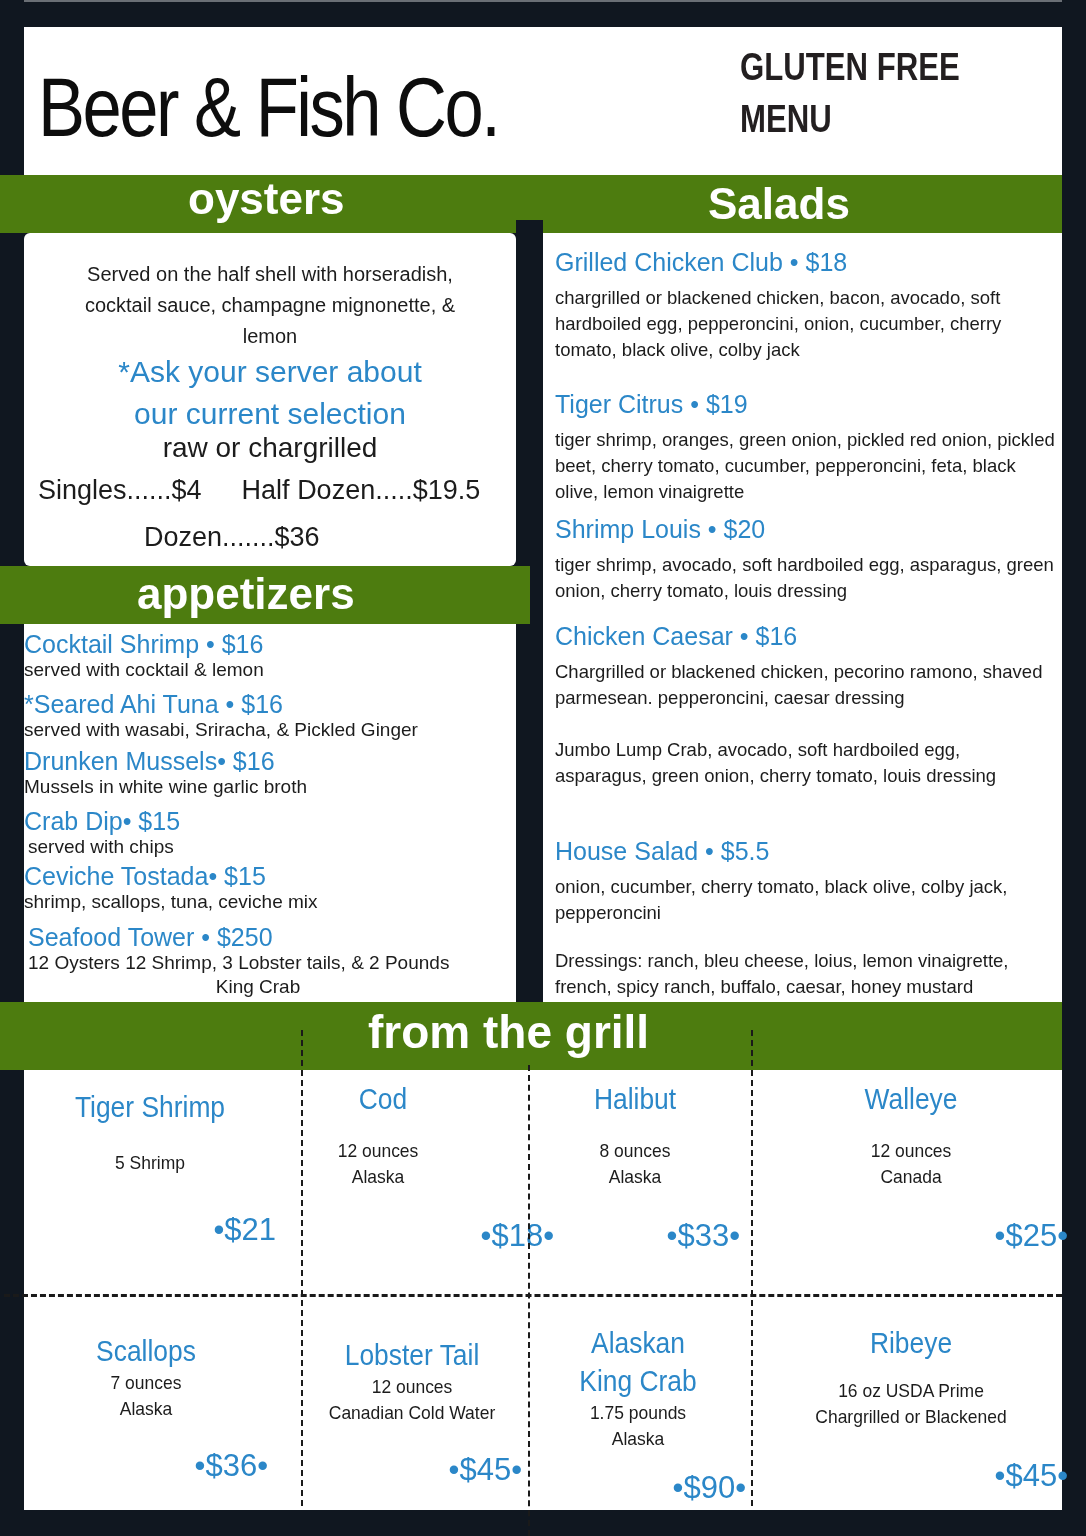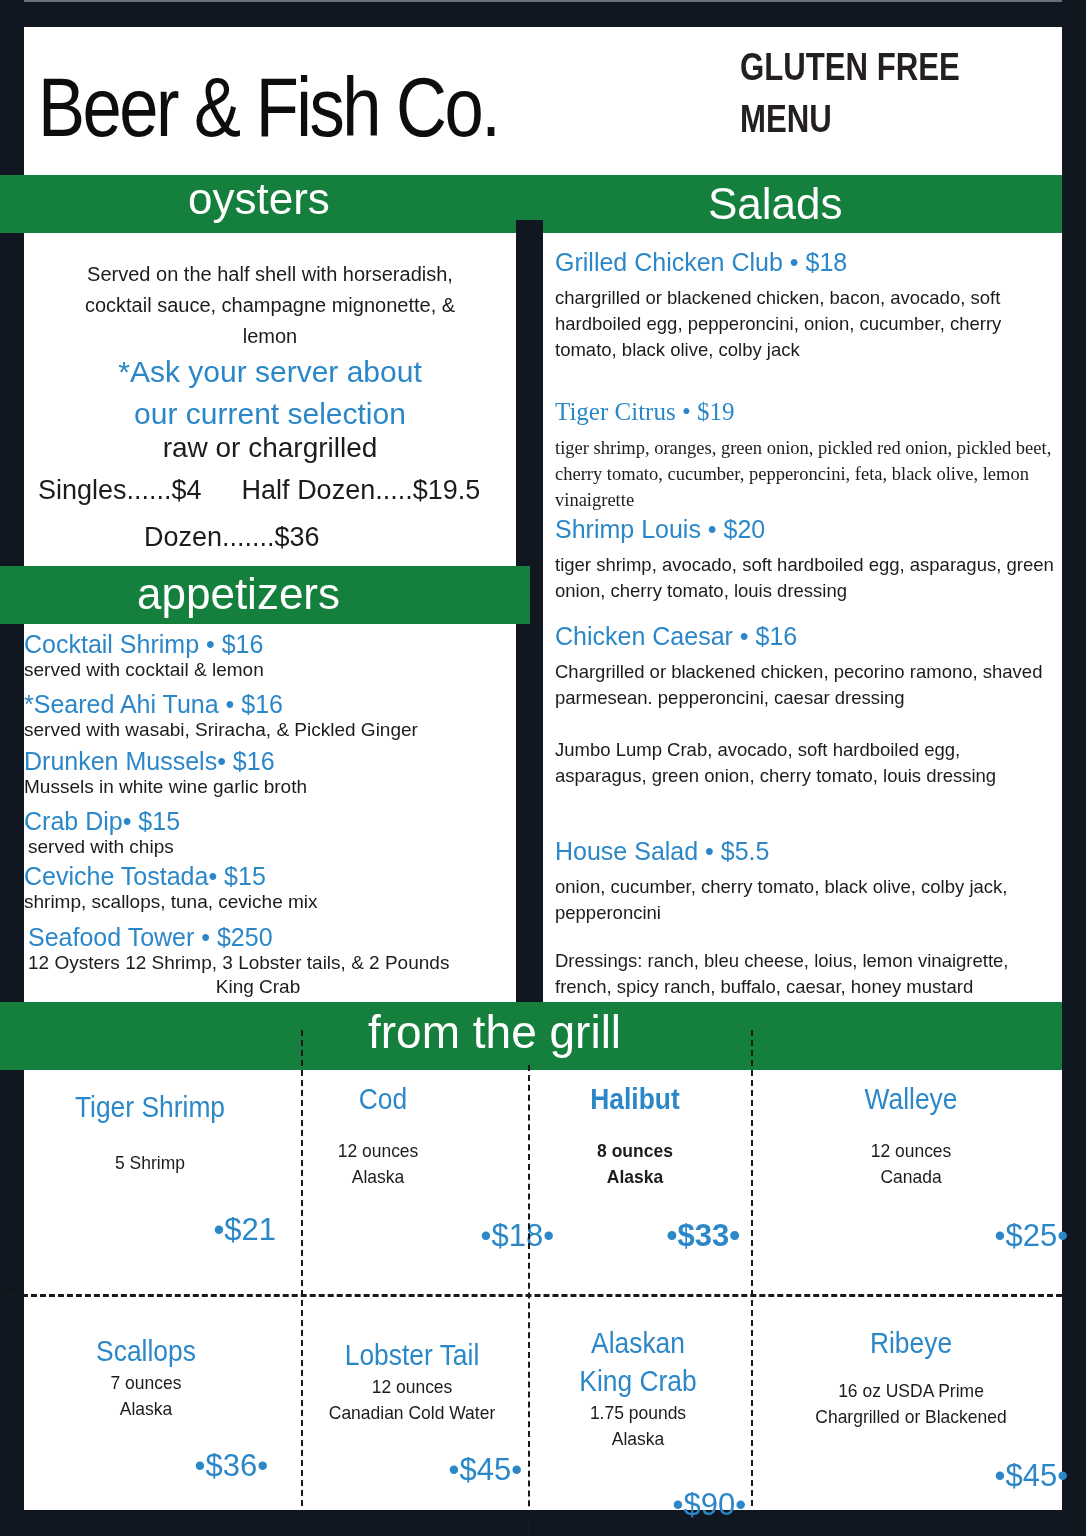--- a/index.html
+++ b/index.html
@@ -6,21 +6,21 @@
   html, body { width: 1086px; height: 1536px; }
   body {
     background: #101720;
     font-family: "Liberation Sans", "DejaVu Sans", sans-serif;
     color: #1c1c1c;
     position: relative;
     overflow: hidden;
   }
   .abs { position: absolute; }
   .white { background: #ffffff; }
-  .band { background: #15803d; color: #ffffff; }
+  .band { background: #4d7c0f; color: #ffffff; font-weight: bold; }
   .blue { color: #2b87c8; }
 
   
   .top-line { left: 24px; top: 0; width: 1038px; height: 2px; background: #6a6f75; }
 
   
   .header { left: 24px; top: 27px; width: 1038px; height: 148px; }
   .brand {
     position: absolute; left: 14px; top: 30px;
     font-size: 84px; line-height: 100px; letter-spacing: -3px;
@@ -35,21 +35,21 @@
   }
 
   
   .band-top { left: 0; top: 175px; width: 1062px; height: 58px; }
   .band-title { position: absolute; font-size: 44px; line-height: 52px; }
   .oysters-title { left: 188px; top: -2px; }
   .salads-title { left: 708px; top: 3px; }
   .col-gap { left: 516px; top: 220px; width: 27px; height: 782px; background: #101720; }
 
   
-  .oysters { left: 24px; top: 233px; width: 492px; height: 333px; text-align: center; }
+  .oysters { left: 24px; top: 233px; width: 492px; height: 333px; text-align: center; border-radius: 6px; }
   .oy-desc { position: absolute; left: 20px; width: 452px; top: 26px; font-size: 20px; line-height: 31px; }
   .oy-ask { position: absolute; left: 0; width: 492px; top: 118px; font-size: 30px; line-height: 42px; }
   .oy-raw { position: absolute; left: 0; width: 492px; top: 198px; font-size: 28px; line-height: 34px; }
   .oy-prices { position: absolute; left: 14px; top: 240px; font-size: 27px; line-height: 34px; white-space: nowrap; }
   .oy-prices span + span { margin-left: 40px; }
   .oy-dozen { position: absolute; left: 120px; top: 287px; font-size: 27px; line-height: 34px; }
 
   
   .band-app { left: 0; top: 566px; width: 530px; height: 58px; }
   .app-title { left: 137px; top: 2px; }
@@ -144,21 +144,21 @@
     <div class="app-desc">12  Oysters 12 Shrimp, 3 Lobster tails, &amp; 2 Pounds</div>
     <div class="app-desc" style="text-align:center;">King Crab</div>
   </div>
 </div>
 
 <div class="abs white salads">
   <div class="sal-item" style="top:14px;">
     <div class="sal-name blue">Grilled Chicken Club • $18</div>
     <div class="sal-desc">chargrilled or blackened chicken, bacon, avocado, soft hardboiled egg, pepperoncini, onion, cucumber, cherry tomato, black olive, colby jack</div>
   </div>
-  <div class="sal-item" style="top:164px;font-family:Liberation Serif, serif;">
+  <div class="sal-item" style="top:156px;">
     <div class="sal-name blue">Tiger Citrus • $19</div>
     <div class="sal-desc">tiger shrimp, oranges, green onion, pickled red onion, pickled beet, cherry tomato, cucumber, pepperoncini, feta, black olive, lemon vinaigrette</div>
   </div>
   <div class="sal-item" style="top:281px;">
     <div class="sal-name blue">Shrimp Louis • $20</div>
     <div class="sal-desc">tiger shrimp, avocado, soft hardboiled egg, asparagus, green onion, cherry tomato, louis dressing</div>
   </div>
   <div class="sal-item" style="top:388px;">
     <div class="sal-name blue">Chicken Caesar • $16</div>
     <div class="sal-desc">Chargrilled or blackened chicken, pecorino ramono, shaved parmesean. pepperoncini, caesar dressing</div>
@@ -185,21 +185,21 @@
     <div class="cell-price blue" style="margin-top:36px;">•$21</div>
   </div>
   <div class="cell" style="left:278px; width:252px; top:10px; width:252px; left:278px;">
     <div class="cell-name blue" style="margin-left:-90px;">Cod</div>
   </div>
   <div class="cell" style="left:278px; width:252px; top:10px;">
     <div class="cell-desc" style="margin-top:58px; margin-left:-100px;">12 ounces</div>
     <div class="cell-desc" style="margin-left:-100px;">Alaska</div>
     <div class="cell-price blue" style="margin-top:28px; margin-left:-100px;">•$18•</div>
   </div>
-  <div class="cell" style="left:506px; width:210px; top:10px;font-weight:bold;">
+  <div class="cell" style="left:506px; width:210px; top:10px;">
     <div class="cell-name blue">Halibut</div>
     <div class="cell-desc" style="margin-top:20px;">8 ounces</div>
     <div class="cell-desc">Alaska</div>
     <div class="cell-price blue" style="margin-top:28px;">•$33•</div>
   </div>
   <div class="cell" style="left:730px; width:314px; top:10px;">
     <div class="cell-name blue">Walleye</div>
     <div class="cell-desc" style="margin-top:20px;">12 ounces</div>
     <div class="cell-desc">Canada</div>
     <div class="cell-price blue" style="margin-top:28px;">•$25•</div>
@@ -215,21 +215,21 @@
     <div class="cell-name blue">Lobster Tail</div>
     <div class="cell-desc">12 ounces</div>
     <div class="cell-desc">Canadian Cold Water</div>
     <div class="cell-price blue" style="margin-top:26px;">•$45•</div>
   </div>
   <div class="cell" style="left:506px; width:216px; top:254px;">
     <div class="cell-name blue">Alaskan</div>
     <div class="cell-name blue">King Crab</div>
     <div class="cell-desc">1.75 pounds</div>
     <div class="cell-desc">Alaska</div>
-    <div class="cell-price blue" style="margin-top:35px;">•$90•</div>
+    <div class="cell-price blue" style="margin-top:18px;">•$90•</div>
   </div>
   <div class="cell" style="left:730px; width:314px; top:254px;">
     <div class="cell-name blue">Ribeye</div>
     <div class="cell-desc" style="margin-top:16px;">16 oz USDA Prime</div>
     <div class="cell-desc">Chargrilled or Blackened</div>
     <div class="cell-price blue" style="margin-top:28px;">•$45•</div>
   </div>
 </div>
 
 <div class="abs vdash" style="left:301px; top:1030px; height:476px;"></div>

